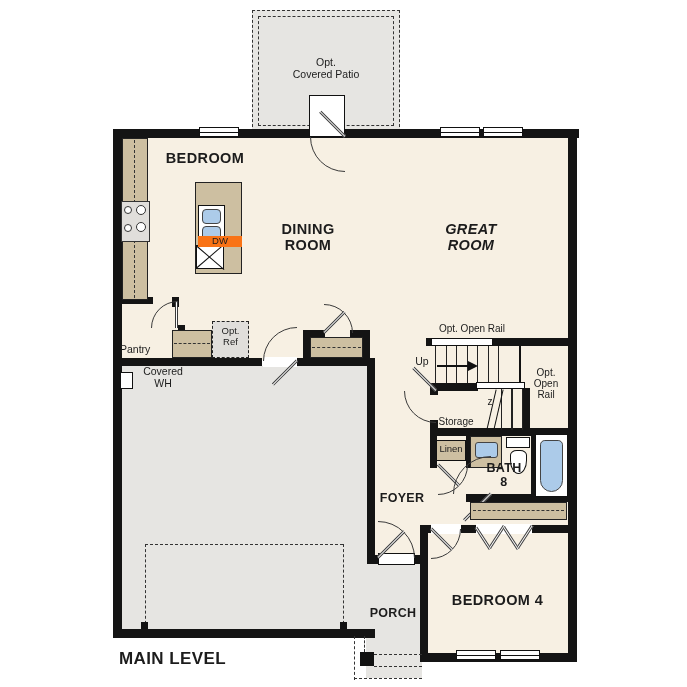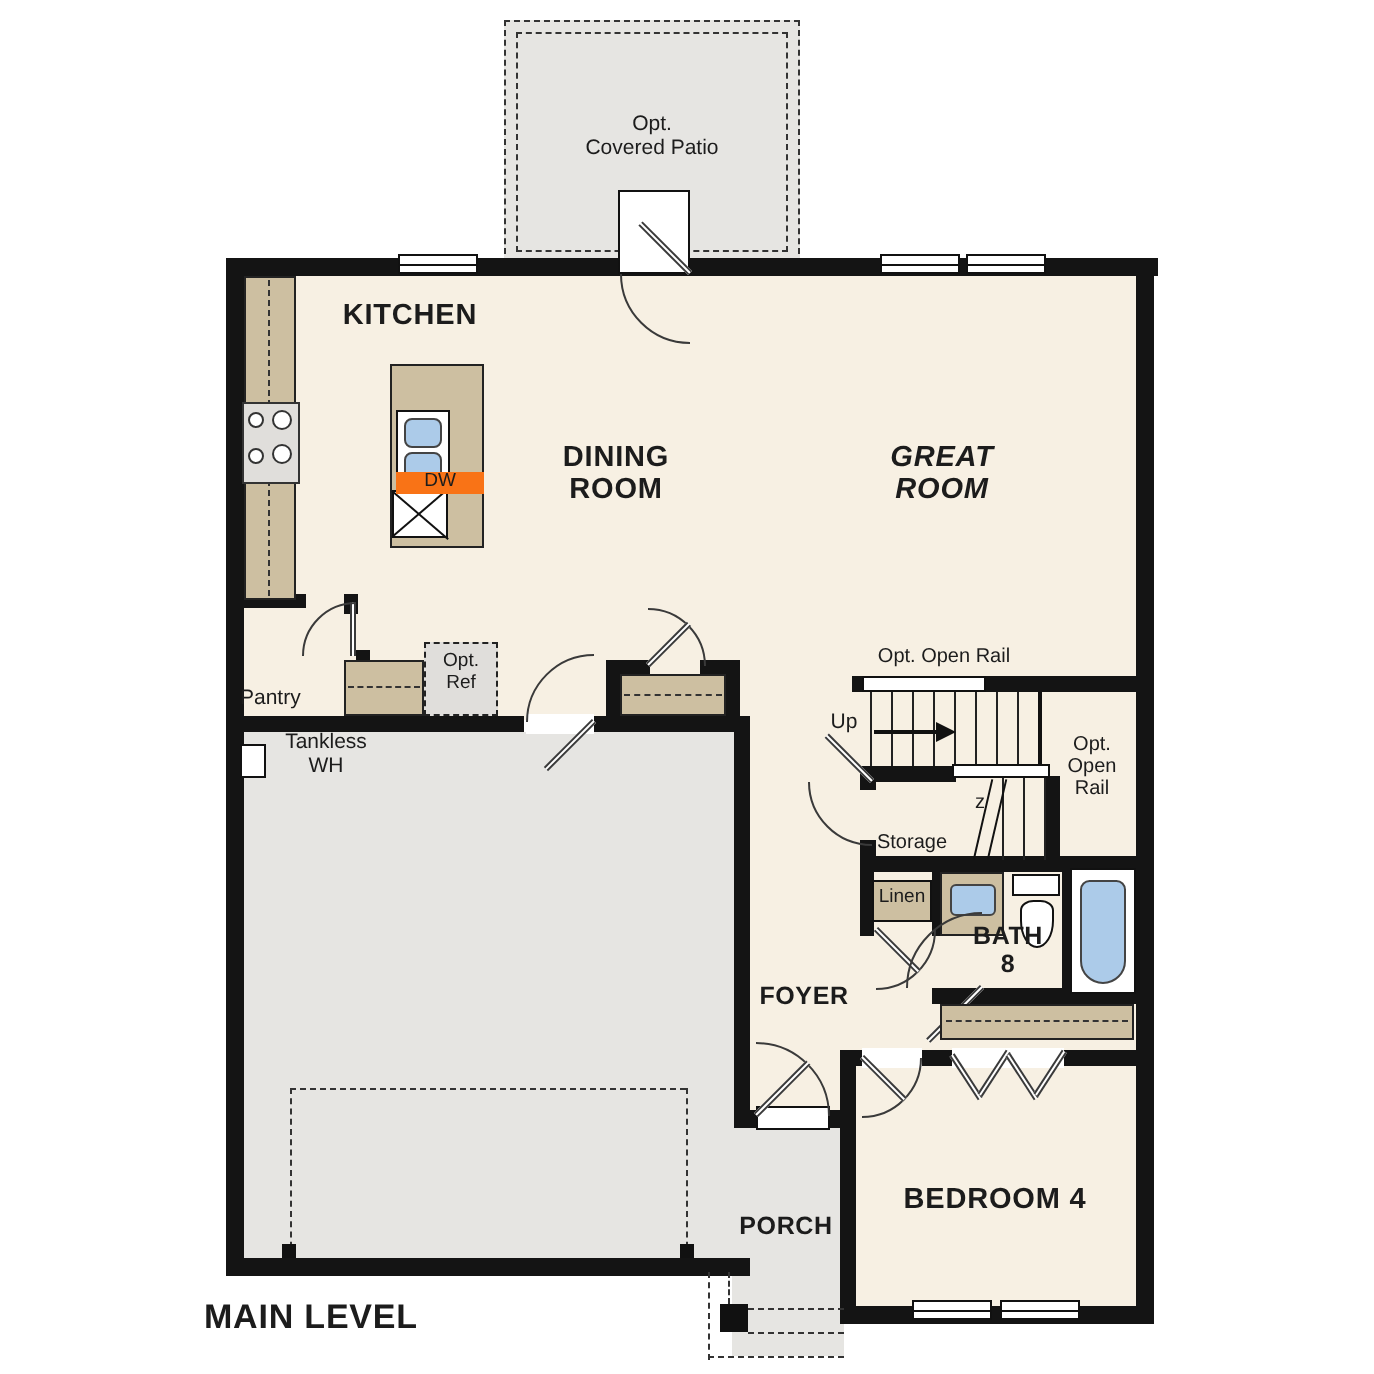--- a/index.html
+++ b/index.html
@@ -125,21 +125,21 @@
   <div class="gap" style="left:263px;top:357px;width:34px;height:10px;"></div>
   <div class="arc" style="left:263px;top:327px;width:68px;height:68px;clip-path:polygon(0 0,50% 0,50% 50%,0 50%);"></div>
   <div class="leaf rotr" style="left:263px;top:359px;width:34px;transform:rotate(-45deg);"></div>
 
   <div class="counter" style="left:310px;top:337px;width:53px;height:21px;"></div>
   <div class="dash-h" style="left:312px;top:347px;width:49px;"></div>
   <div class="arc" style="left:295px;top:304px;width:58px;height:58px;clip-path:polygon(50% 0,100% 0,100% 50%,50% 50%);"></div>
   <div class="leaf rot" style="left:324px;top:331px;width:29px;transform:rotate(-45deg);"></div>
 
   <div class="abs" style="left:120px;top:372px;width:13px;height:17px;background:#fff;border:1.4px solid #111;box-sizing:border-box;"></div>
-  <div class="lbl sm" style="left:136px;top:366px;width:54px;">Tankless
+  <div class="lbl sm" style="left:136px;top:366px;width:54px;">Covered
 WH</div>
 
   <div class="lbl sm" style="left:420px;top:323px;width:104px;font-size:10px;">Opt. Open Rail</div>
   <div class="rail" style="left:431px;top:338px;width:62px;height:8px;"></div>
   <div class="treads" style="left:435px;top:346px;width:84px;height:37px;"></div>
   <div class="thin" style="left:519px;top:346px;width:2px;height:37px;"></div>
   <div class="rail" style="left:476px;top:382px;width:49px;height:7px;"></div>
   <div class="treads" style="left:501px;top:389px;width:22px;height:41px;"></div>
   <div class="thin rot" style="left:496px;top:389px;width:41px;height:1.3px;transform:rotate(103deg);"></div>
   <div class="thin rot" style="left:503px;top:389px;width:41px;height:1.3px;transform:rotate(103deg);"></div>
@@ -191,23 +191,23 @@
   <div class="dash-v" style="left:343px;top:544px;height:85px;"></div>
   <div class="thin" style="left:141px;top:622px;width:7px;height:7px;"></div>
   <div class="thin" style="left:340px;top:622px;width:7px;height:7px;"></div>
   <div class="dash-v" style="left:354px;top:636px;height:44px;"></div>
   <div class="dash-v" style="left:364px;top:636px;height:16px;"></div>
   <div class="dash-h" style="left:374px;top:654px;width:48px;"></div>
   <div class="dash-h" style="left:374px;top:666px;width:48px;"></div>
   <div class="dash-h" style="left:354px;top:678px;width:68px;"></div>
   <div class="thin" style="left:360px;top:652px;width:14px;height:14px;"></div>
 
-  <div class="lbl big" style="left:160px;top:150px;width:90px;">KITCHEN</div>
+  <div class="lbl big" style="left:160px;top:150px;width:90px;">BEDROOM</div>
   <div class="lbl big" style="left:263px;top:221px;width:90px;">DINING
 ROOM</div>
   <div class="lbl big" style="left:426px;top:221px;width:90px;font-style:italic;">GREAT
 ROOM</div>
   <div class="lbl med" style="left:376px;top:491px;width:52px;">FOYER</div>
   <div class="lbl med" style="left:368px;top:606px;width:50px;">PORCH</div>
   <div class="lbl big" style="left:430px;top:592px;width:135px;">BEDROOM 4</div>
-  <div class="lbl title" style="left:102px;top:649px;width:140px;">MAIN LEVEL</div>
+  <div class="lbl title" style="left:119px;top:649px;width:140px;">MAIN LEVEL</div>
 
 </div>
 
 </body></html>

